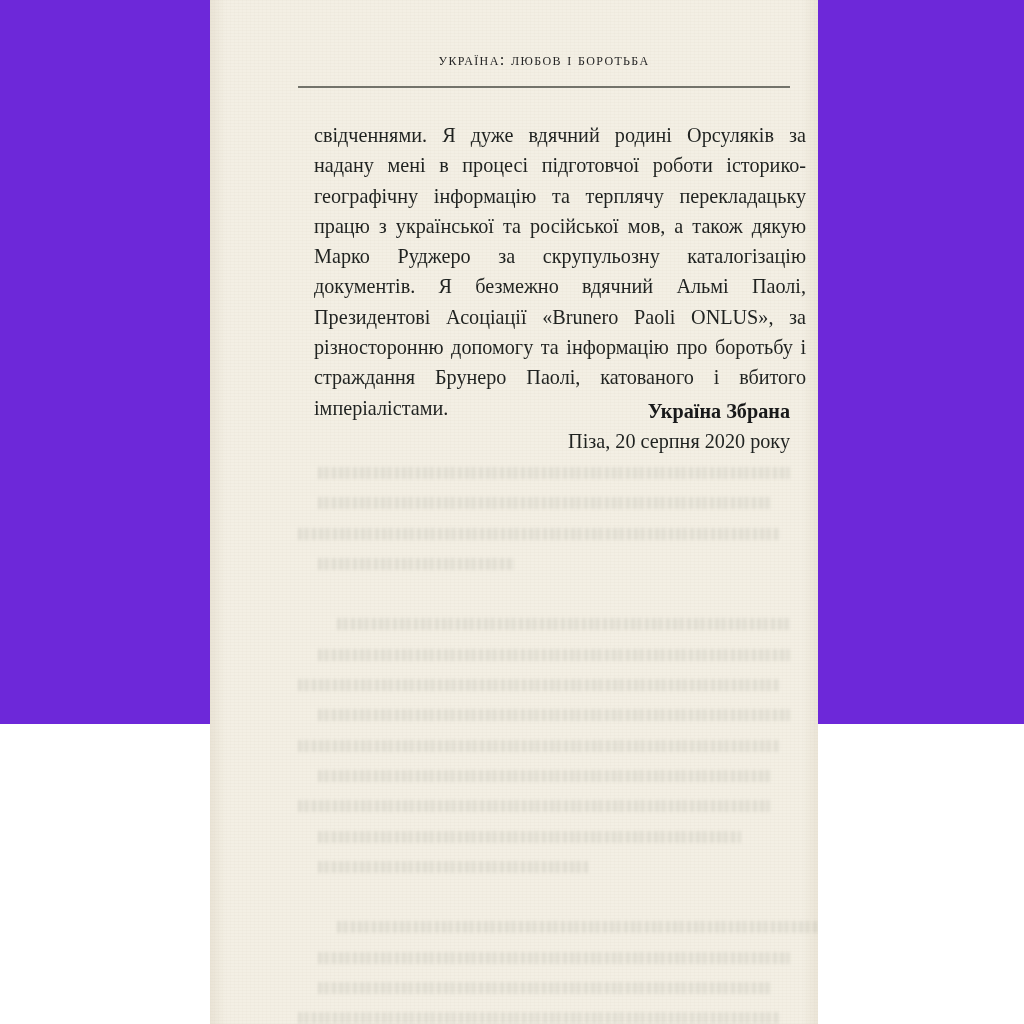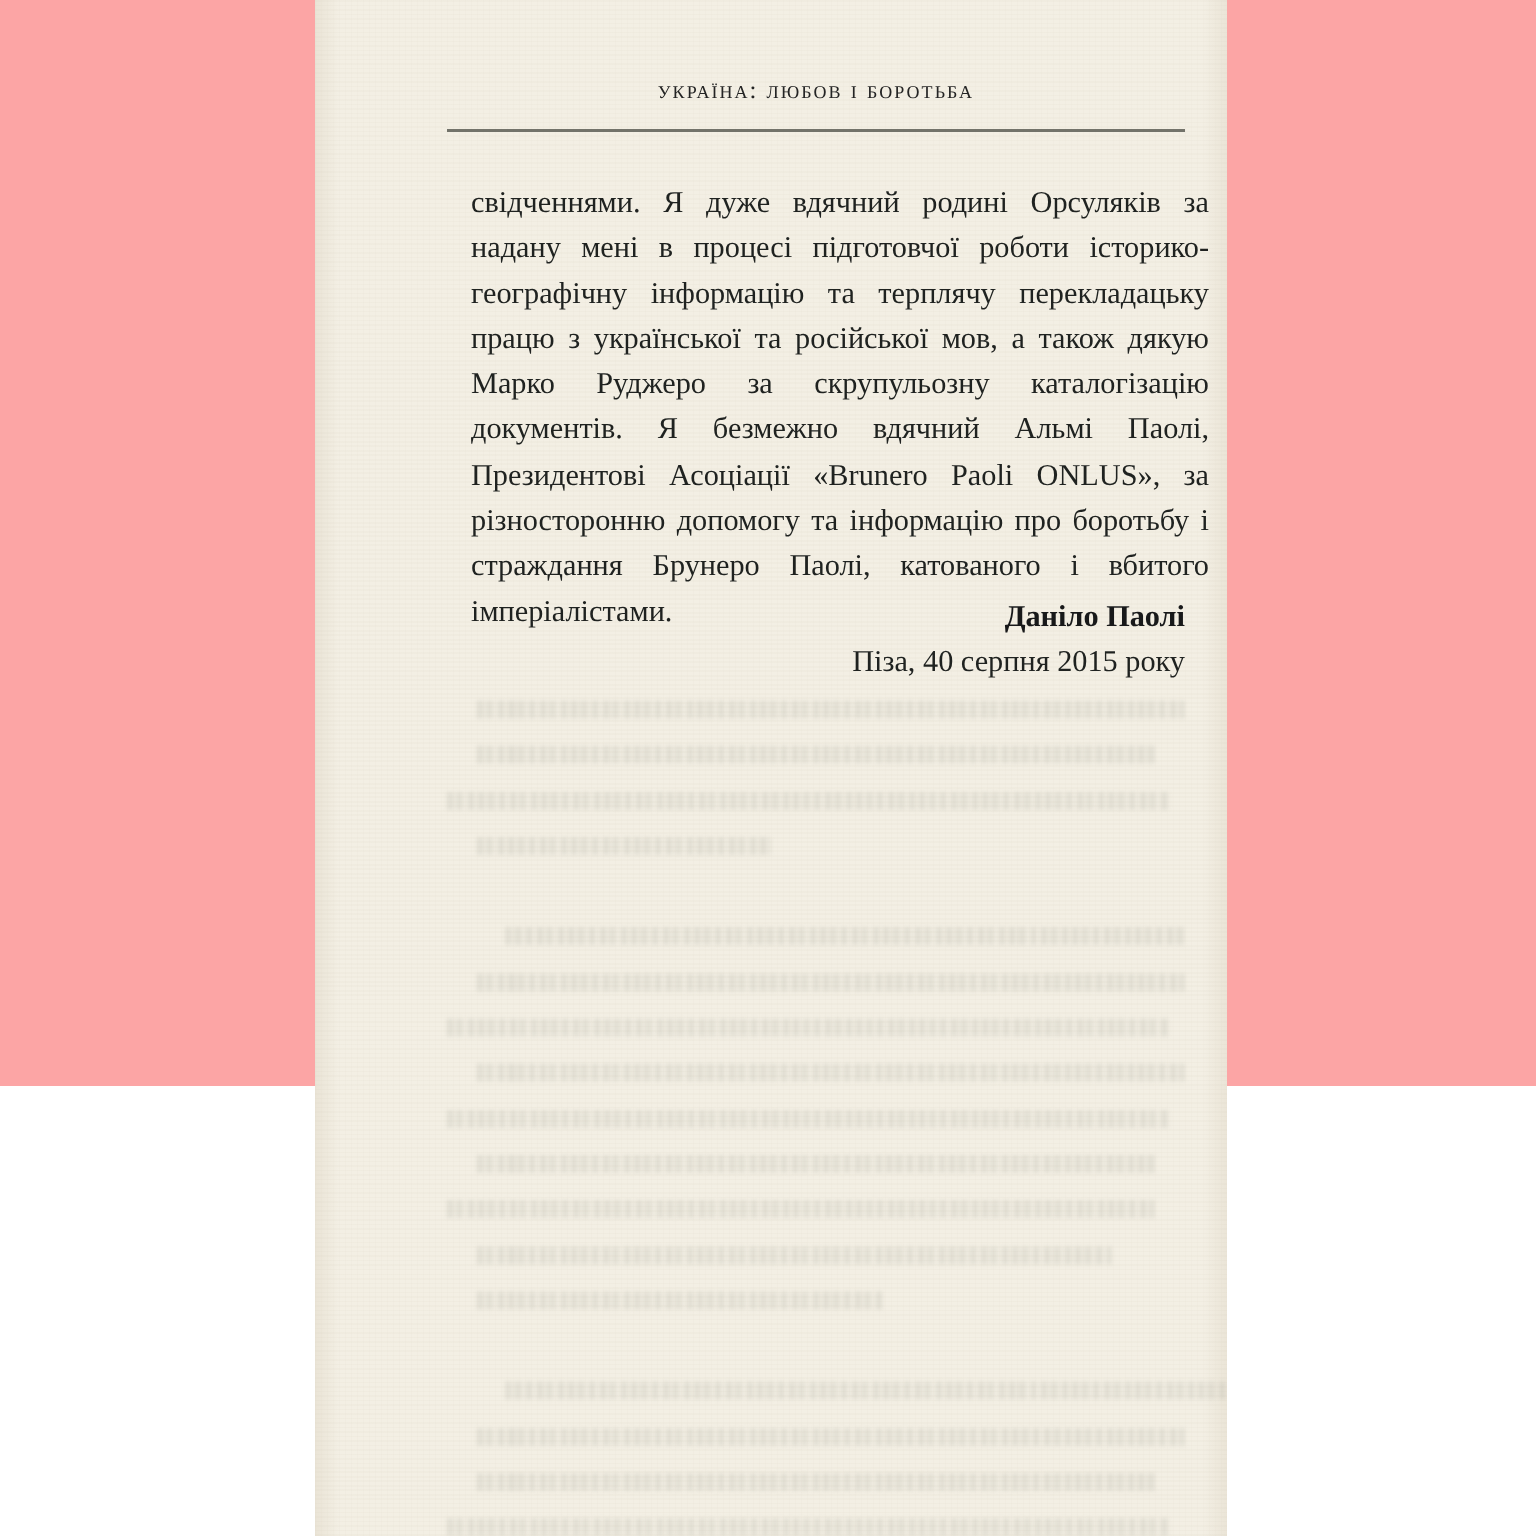--- a/index.html
+++ b/index.html
@@ -13,21 +13,21 @@
     height: 1024px;
     overflow: hidden;
     font-family: "Liberation Serif", "DejaVu Serif", serif;
   }
 
   
   .scan {
     position: relative;
     width: 1024px;
     height: 724px;
-    background: #fca5a5;
+    background: #6d28d9;
   }
 
   .page {
     position: absolute;
     left: 210px;
     top: 0;
     width: 608px;
     height: 1024px;
     background:
       linear-gradient(90deg,
@@ -188,22 +188,22 @@
     <div class="content">
 
       <div class="runhead">
         <span class="runhead-text">Україна: любов і боротьба</span>
       </div>
       <div class="runhead-rule"></div>
 
       <p class="body-para">свідченнями. Я дуже вдячний родині Орсуляків за надану мені в процесі підготовчої роботи історико-географічну інформацію та терплячу перекладацьку працю з української та російської мов, а також дякую Марко Руджеро за скрупульозну каталогізацію документів. Я безмежно вдячний Альмі Паолі, Президентові Асоціації «Brunero Paoli ONLUS», за різносторонню допомогу та інформацію про боротьбу і страждання Брунеро Паолі, катованого і вбитого імперіалістами.</p>
 
       <div class="signature">
-        <p class="sig-name">Даніло Паолі</p>
-        <p class="sig-place">Піза, 40 серпня 2015 року</p>
+        <p class="sig-name">Україна Збрана</p>
+        <p class="sig-place">Піза, 20 серпня 2020 року</p>
       </div>
 
     </div>
 
     <div class="ghost">
       <div class="ghost-line gw-96 gi-4"></div>
       <div class="ghost-line gw-92 gi-4"></div>
       <div class="ghost-line gw-98"></div>
       <div class="ghost-line gw-40 gi-4"></div>
       <div class="ghost-line gw-0"></div>

